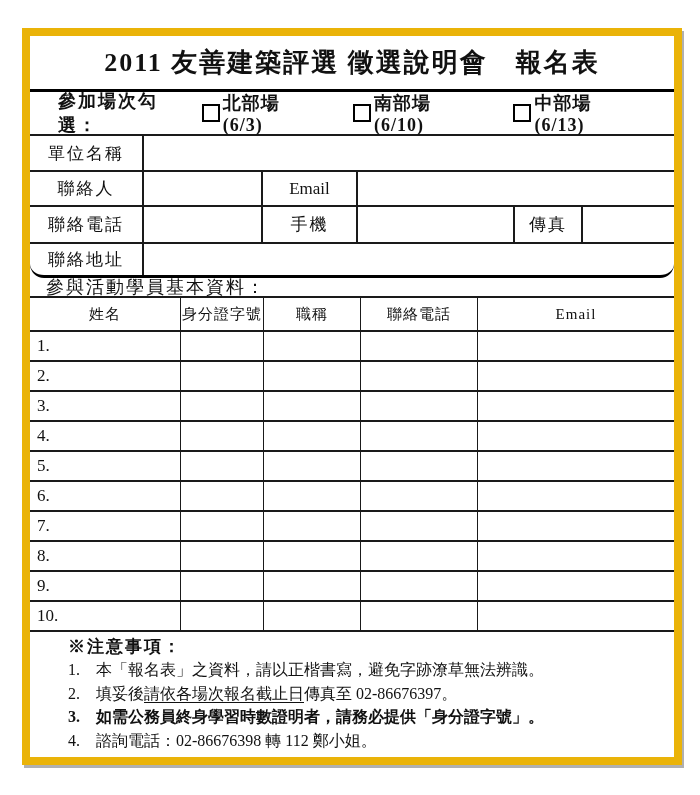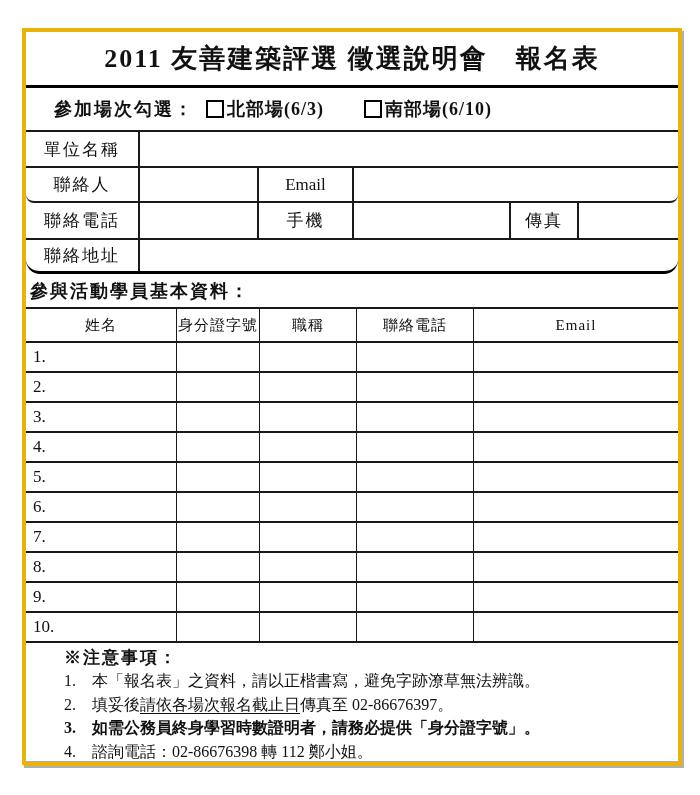--- a/index.html
+++ b/index.html
@@ -11,21 +11,21 @@
     font-family: "Liberation Serif", "DejaVu Serif", serif;
     color: #111111;
   }
   .page { position: relative; width: 700px; height: 795px; background: #ffffff; overflow: hidden; }
 
   .form-box {
     position: absolute;
     left: 22px; top: 28px;
     width: 660px; height: 737px;
     box-sizing: border-box;
-    border: 4px solid #eab308;
+    border: 8px solid #eab308;
     background: #ffffff;
     box-shadow: 2px 3px 0 #b0b0b0;
   }
 
   .title-row {
     box-sizing: border-box;
     height: 56px;
     border-bottom: 3px solid #000000;
     display: flex; align-items: center; justify-content: center;
   }
@@ -44,41 +44,41 @@
   .checkbox {
     width: 14px; height: 14px;
     border: 2px solid #000000;
     background: #ffffff;
     margin-right: 3px;
     flex: none;
   }
 
   .grid-row { display: grid; box-sizing: border-box; border-bottom: 2px solid #1a1a1a; }
   .unit-row    { grid-template-columns: 114px 1fr; height: 36px; }
-  .contact-row { grid-template-columns: 114px 119px 95px 1fr; height: 35px; border-radius: 8px; }
+  .contact-row { grid-template-columns: 114px 119px 95px 1fr; height: 35px; }
   .phone-row   { grid-template-columns: 114px 119px 95px 157px 68px 1fr; height: 37px; }
   .address-row { grid-template-columns: 114px 1fr; height: 34px; border-bottom: 3px solid #000000; border-radius: 14px; }
 
   .cell {
     box-sizing: border-box;
     border-right: 2px solid #1a1a1a;
     display: flex; align-items: center; justify-content: center;
     font-size: 17px; letter-spacing: 2px;
     overflow: hidden;
   }
   .grid-row .cell:last-child { border-right: none; }
   .latin { letter-spacing: 0; }
 
   .section-heading {
     box-sizing: border-box;
-    height: 35px;
+    height: 20px;
     border-bottom: 2px solid #1a1a1a;
     display: flex; align-items: center;
-    padding-left: 4px;
-    font-weight: bold; font-size: 18px; letter-spacing: 2px;
+    padding-left: 16px;
+    font-weight: normal; font-size: 18px; letter-spacing: 2px;
   }
 
   .mrow {
     display: grid;
     grid-template-columns: 151px 83px 97px 117px 1fr;
     box-sizing: border-box;
     border-bottom: 2px solid #1a1a1a;
     height: 30px;
   }
   .mrow .cell { border-right: 1px solid #1a1a1a; font-size: 15px; letter-spacing: 1px; }
@@ -110,20 +110,24 @@
     <div class="session-row">
       <span class="session-label">參加場次勾選：</span>
       <span class="session-option">
         <span class="checkbox"></span>
         <span>北部場(6/3)</span>
       </span>
       <span class="session-option">
         <span class="checkbox"></span>
         <span>南部場(6/10)</span>
       </span>
+      <span class="session-option">
+        <span class="checkbox"></span>
+        <span>中部場(6/13)</span>
+      </span>
     </div>
 
     <div class="grid-row unit-row">
       <div class="cell">單位名稱</div>
       <div class="cell"></div>
     </div>
 
     <div class="grid-row contact-row">
       <div class="cell">聯絡人</div>
       <div class="cell"></div>

